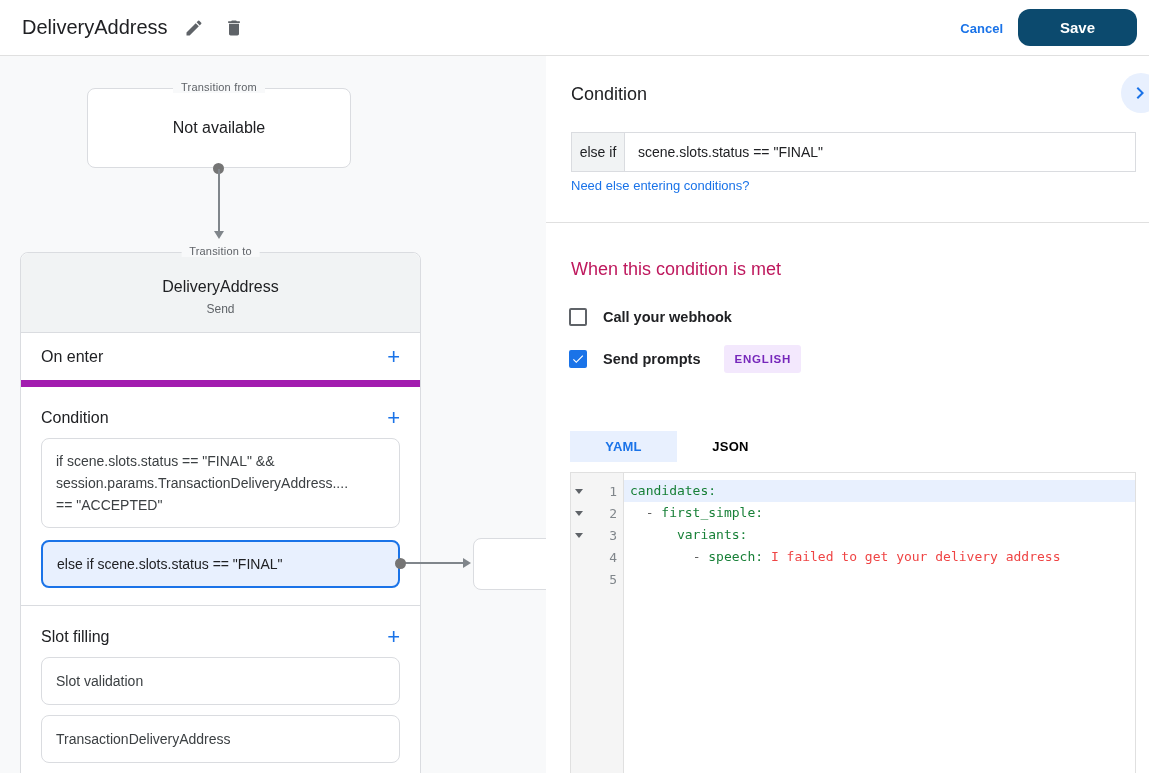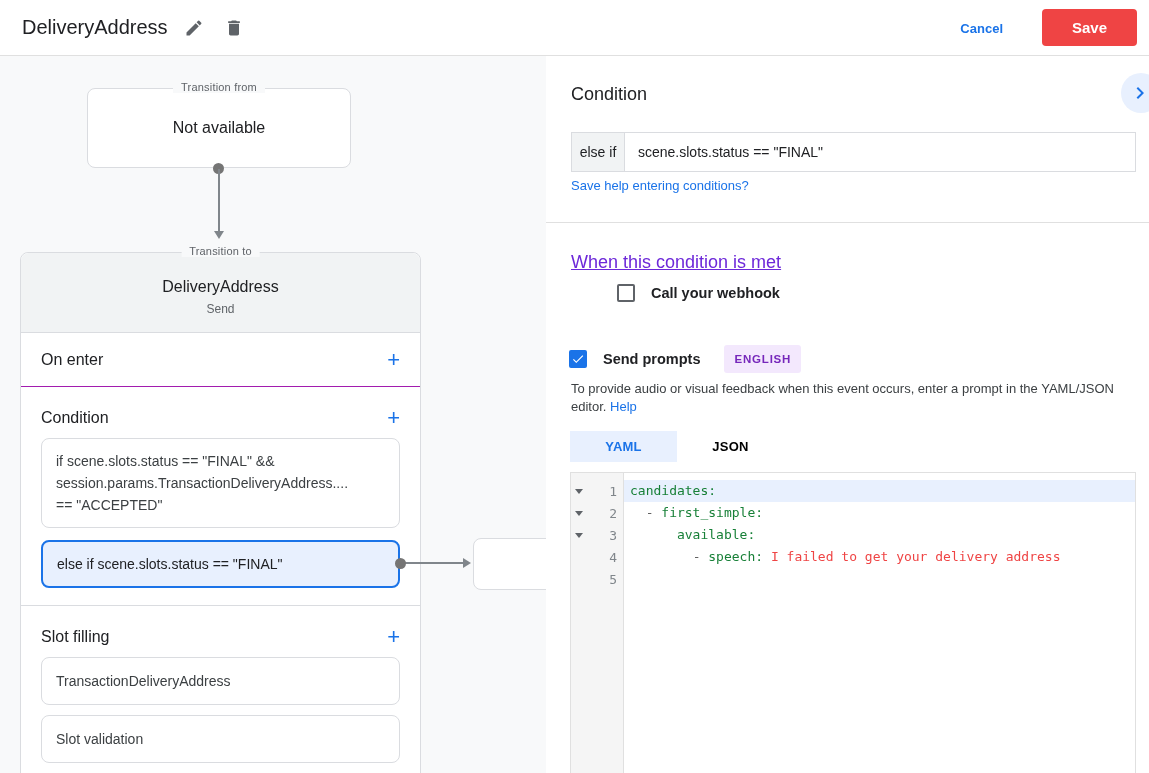--- a/index.html
+++ b/index.html
@@ -9,22 +9,22 @@
 
   
   .topbar { position:absolute; left:0; top:0; width:1149px; height:56px; background:#fff;
     border-bottom:1px solid #e0e0e0; display:flex; align-items:center; z-index:5; }
   .title { margin-left:22px; font-size:20px; color:#202124; }
   .icon-btn { background:none; border:none; cursor:pointer; padding:4px; margin-left:12px;
     display:flex; align-items:center; }
   .icon-btn svg { fill:#5f6368; }
   .cancel-link { position:absolute; right:146px; top:0; height:56px; display:flex; align-items:center;
     color:#1a73e8; font-size:13px; font-weight:bold; cursor:pointer; text-decoration:none; }
-  .save-btn { position:absolute; right:12px; top:9px; height:37px; padding:0 30px; background:#ef4444;
-    color:#fff; border:none; border-radius:4px; font-size:15px; font-weight:bold; cursor:pointer;
+  .save-btn { position:absolute; right:12px; top:9px; height:37px; padding:0 42px; background:#0c4a6e;
+    color:#fff; border:none; border-radius:12px; font-size:15px; font-weight:bold; cursor:pointer;
     font-family:"Liberation Sans", sans-serif; }
 
   
   .left-panel { position:absolute; left:0; top:56px; width:546px; height:717px; background:#f8f9fa;
     overflow:hidden; }
   .legend-box { position:absolute; border:1px solid #dadce0; border-radius:8px; background:#fff; }
   .legend { position:absolute; top:-8px; left:50%; transform:translateX(-50%); background:#f8f9fa;
     padding:0 8px; font-size:11px; color:#5f6368; letter-spacing:.2px; white-space:nowrap; }
   .tfrom { left:87px; top:32px; width:264px; height:80px; display:flex; align-items:center;
     justify-content:center; font-size:16px; color:#202124; }
@@ -37,21 +37,21 @@
 
   .scene-card { position:absolute; left:20px; top:196px; width:401px; height:620px;
     border:1px solid #dadce0; border-radius:8px; background:#fff; }
   .scene-header { position:relative; height:80px; background:#f1f3f4; border-bottom:1px solid #dadce0;
     border-radius:8px 8px 0 0; display:flex; flex-direction:column; align-items:center;
     justify-content:center; padding-top:8px; }
   .scene-name { font-size:16px; color:#202124; }
   .scene-type { font-size:12px; color:#5f6368; margin-top:6px; }
 
   .row-onenter { height:54px; display:flex; align-items:center; justify-content:space-between;
-    padding:0 20px; border-bottom:1px solid #a21caf; }
+    padding:0 20px; border-bottom:7px solid #a21caf; }
   .section-label { font-size:16px; color:#202124; }
   .add-btn { background:none; border:none; color:#1a73e8; font-size:22px; font-weight:normal;
     cursor:pointer; line-height:20px; padding:0; font-family:"Liberation Sans", sans-serif; }
 
   .card-section { padding:0 20px; }
   .section-head { margin-top:21px; display:flex; align-items:center; justify-content:space-between; }
   .cond-box { margin-top:10px; border:1px solid #dadce0; border-radius:8px; background:#fff;
     padding:11px 14px; font-size:14px; color:#3c4043; line-height:22px; cursor:pointer; }
   .cond-box.selected { margin-top:12px; border:2px solid #1a73e8; background:#e8f0fe; color:#202124;
     height:48px; display:flex; align-items:center; padding:0 14px; }
@@ -76,24 +76,24 @@
   .collapse-btn svg { fill:#1a73e8; }
 
   .cond-row { position:absolute; left:25px; top:76px; width:565px; height:40px; display:flex; }
   .cond-prefix { width:54px; background:#f1f3f4; border:1px solid #dadce0; display:flex;
     align-items:center; justify-content:center; font-size:14px; color:#202124; }
   .cond-input { flex:1; border:1px solid #dadce0; border-left:none; font-size:14px; color:#202124;
     padding-left:13px; outline:none; font-family:"Liberation Sans", sans-serif; background:#fff; }
   .help-link { position:absolute; left:25px; top:122px; font-size:13px; color:#1a73e8;
     text-decoration:none; cursor:pointer; }
   .panel-divider { position:absolute; left:0; top:166px; width:603px; border-bottom:1px solid #e0e0e0; }
-  .met-h { position:absolute; left:25px; top:196px; font-size:18px; color:#6d28d9;text-decoration:underline; }
+  .met-h { position:absolute; left:25px; top:203px; font-size:18px; color:#be185d; }
 
   .check-row { position:absolute; left:23px; display:flex; align-items:center; }
-  .check-row.webhook { top:228px;margin-left:48px; }
+  .check-row.webhook { top:252px; }
   .check-row.prompts { top:289px; }
   .checkbox { width:18px; height:18px; border:2px solid #5f6368; border-radius:2px; background:#fff;
     cursor:pointer; display:flex; align-items:center; justify-content:center; flex:none; }
   .checkbox svg { display:none; }
   .checkbox.checked { background:#1a73e8; border-color:#1a73e8; }
   .checkbox.checked svg { display:block; }
   .check-label { margin-left:16px; font-size:14.5px; font-weight:bold; color:#202124; }
   .lang-badge { margin-left:24px; background:#f3e8fd; color:#7627bb; font-size:11.5px; font-weight:bold;
     letter-spacing:.8px; padding:8px 10px; border-radius:3px; }
 
@@ -189,24 +189,24 @@
         </div>
         <div class="section-sep"></div>
       </div>
 
       <div class="card-section">
         <div class="section-head">
           <span class="section-label">Slot filling</span>
           <button class="add-btn">+</button>
         </div>
         <div class="slot-box">
+          <span>Slot validation</span>
+        </div>
+        <div class="slot-box">
           <span>TransactionDeliveryAddress</span>
-        </div>
-        <div class="slot-box">
-          <span>Slot validation</span>
         </div>
       </div>
     </div>
 
     <div class="h-dot"></div>
     <div class="h-line"></div>
     <div class="h-arrow"></div>
     <div class="target-box"></div>
   </div>
 
@@ -217,21 +217,21 @@
         <svg width="24" height="24" viewBox="0 0 24 24">
             <path d="M10 6 8.59 7.41 13.17 12l-4.58 4.59L10 18l6-6z"></path>
           </svg>
       </span>
     </button>
 
     <div class="cond-row">
       <div class="cond-prefix">else if</div>
       <input class="cond-input" type="text" value="scene.slots.status == &quot;FINAL&quot;" style="">
     </div>
-    <a class="help-link">Save help entering conditions?</a>
+    <a class="help-link">Need else entering conditions?</a>
 
     <div class="panel-divider"></div>
 
     <span class="met-h">When this condition is met</span>
 
     <div class="check-row webhook">
       <div class="checkbox">
         <span style="display:flex;">
           
         </span>
@@ -244,22 +244,20 @@
         <span style="display:flex;">
           <svg width="14" height="14" viewBox="0 0 24 24">
               <path fill="#fff" d="M9 16.17 4.83 12l-1.42 1.41L9 19 21 7l-1.41-1.41z"></path>
             </svg>
         </span>
       </div>
       <span class="check-label">Send prompts</span>
       <span class="lang-badge">ENGLISH</span>
     </div>
 
-    <p class="feedback"><span>To provide audio or visual feedback when this event occurs, enter a prompt in the YAML/JSON editor.</span>
-      <a>Help</a></p>
 
     <div class="tabs">
       <button class="tab active">YAML</button>
       <button class="tab">JSON</button>
     </div>
 
     <div class="editor">
       <div class="gutter-bg"></div>
       <div class="code-lines">
           <div class="code-row active">
@@ -274,21 +272,21 @@
               <span class="fold-tri"></span>
             </span>
             <span class="lnum">2</span>
             <span class="lcode"><span class="tok-plain">  </span><span class="tok-dash">- </span><span class="tok-key">first_simple:</span></span>
           </div>
           <div class="code-row">
             <span class="fold-cell">
               <span class="fold-tri"></span>
             </span>
             <span class="lnum">3</span>
-            <span class="lcode"><span class="tok-plain">      </span><span class="tok-key">available:</span></span>
+            <span class="lcode"><span class="tok-plain">      </span><span class="tok-key">variants:</span></span>
           </div>
           <div class="code-row">
             <span class="fold-cell"></span>
             <span class="lnum">4</span>
             <span class="lcode"><span class="tok-plain">        </span><span class="tok-dash">- </span><span class="tok-key">speech:</span><span class="tok-plain"> I failed to get your delivery address</span></span>
           </div>
           <div class="code-row">
             <span class="fold-cell"></span>
             <span class="lnum">5</span>
             <span class="lcode"></span>

